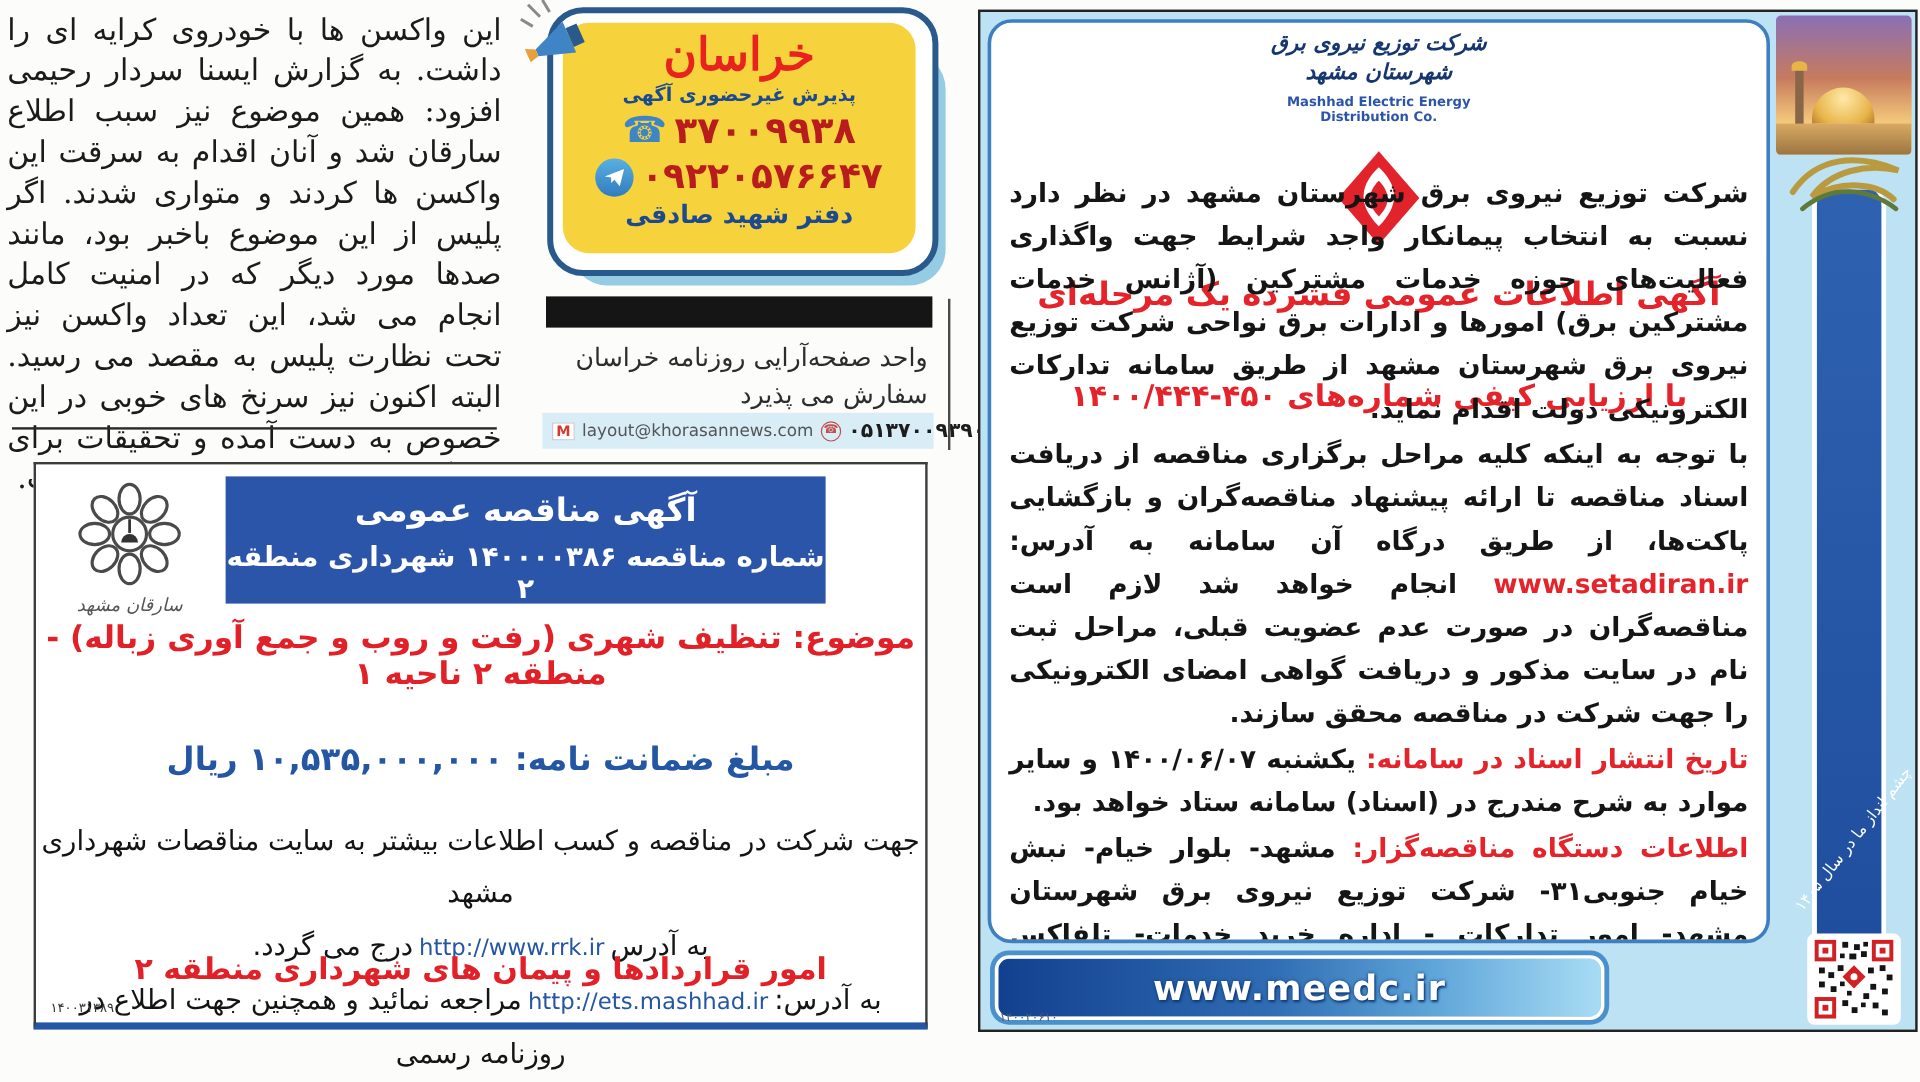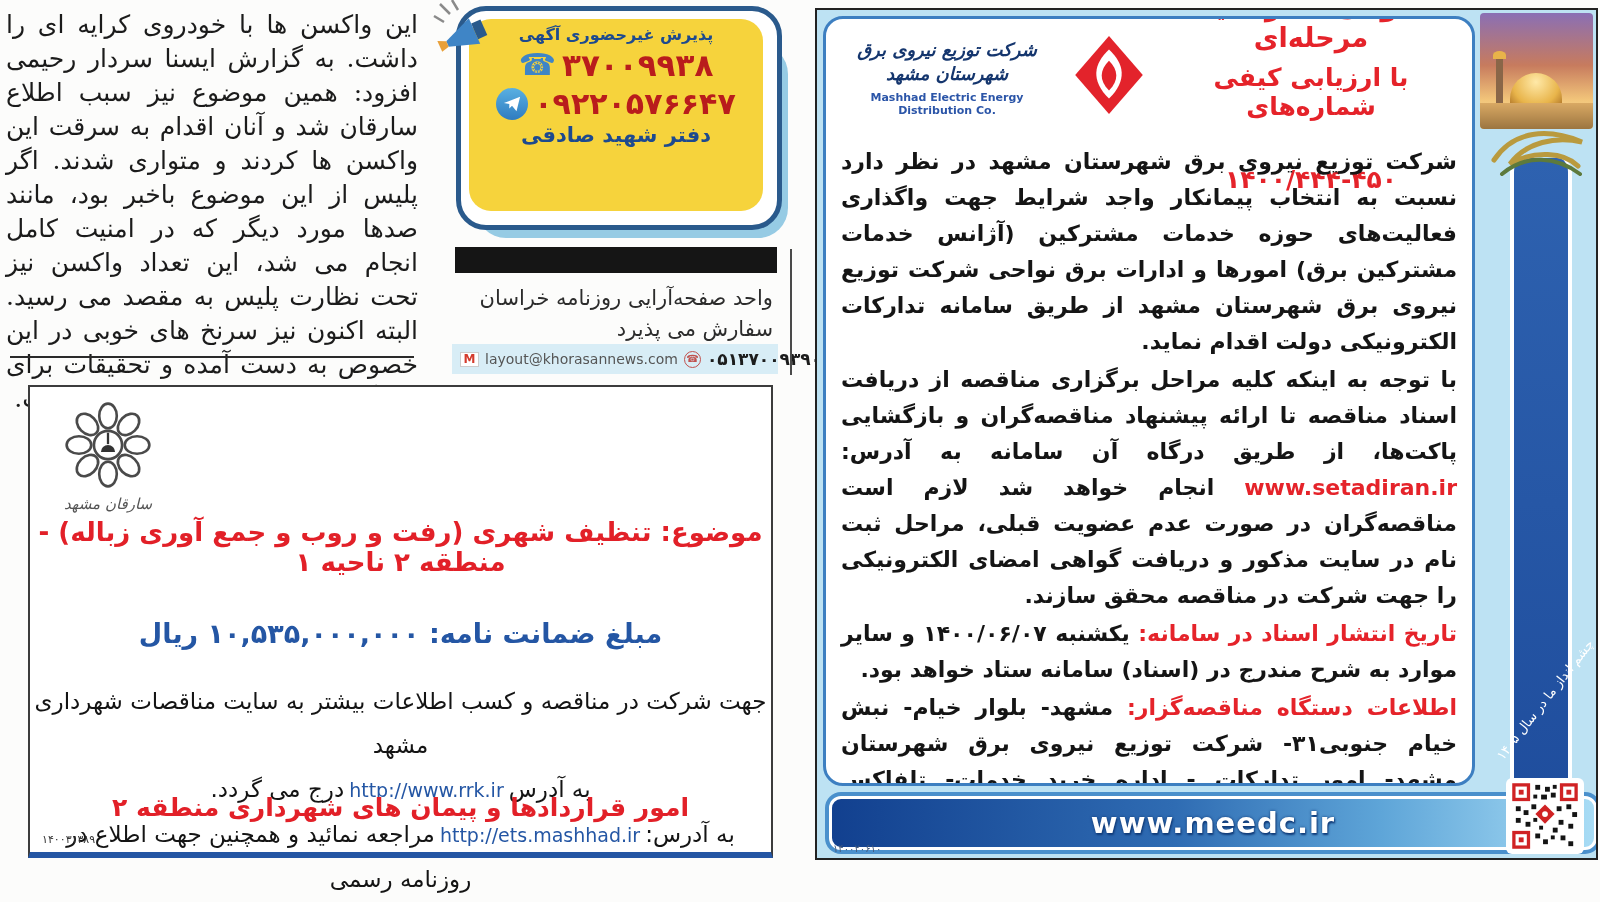--- a/index.html
+++ b/index.html
@@ -65,34 +65,34 @@
   .m-url { color:#2456a4; font-size:19px; margin:0 5px; direction:ltr; display:inline-block; }
   .m-footer { position:absolute; top:406px; width:100%; text-align:center; direction:rtl;
               color:#e22028; font-weight:bold; font-size:25px; }
   .m-ref { position:absolute; left:12px; bottom:6px; font-size:11px; color:#333; direction:ltr; }
 
   
   .elec { position:absolute; left:815px; top:8px; width:783px; height:852px; background:#bde2f3;
           border:2px solid #222; overflow:hidden; }
   .e-panel { position:absolute; left:6px; top:6px; width:652px; height:770px; background:#fff;
              border:3px solid #3d7fc1; border-radius:20px; padding:6px 15px 0; overflow:hidden; }
-  .e-head { display:flex; direction:ltr; align-items:center; height:104px; gap:20px; }
+  .e-head { display:flex; direction:ltr; align-items:center; height:104px; gap:20px;flex-direction:column; }
   .e-company { width:212px; text-align:center; }
   .e-company .fa { font-family:"DejaVu Serif","Liberation Serif",serif; font-style:italic; font-weight:bold;
                    font-size:18px; color:#15366e; direction:rtl; line-height:24px; }
   .e-company .en { font-size:11px; font-weight:bold; color:#2b55a8; margin-top:5px; }
   .e-title { flex:1; text-align:center; direction:rtl; color:#e5232a; font-weight:bold; }
   .e-title .t1 { font-size:27px; }
   .e-title .t2 { font-size:25px; margin-top:10px; }
   .e-num { direction:ltr; display:inline-block;margin-top:44px; }
   .e-body { direction:rtl; text-align:justify; font-size:22px; line-height:36px; font-weight:bold; color:#151515;margin-top:15px; }
   .e-body p { margin-bottom:2px; }
   .red { color:#e5232a; }
   .e-url { color:#e5232a; font-weight:bold; direction:ltr; display:inline-block; }
-  .e-bar-outer { position:absolute; left:8px; top:782px; width:776px; height:62px; background:#4a90cc;
+  .e-bar-outer { position:absolute; left:8px; top:782px; width:516px; height:62px; background:#4a90cc;
                  border-radius:16px; padding:4px; }
   .e-bar { height:100%; border:3px solid #fff; border-radius:12px; display:flex; align-items:center;
            justify-content:center; background:linear-gradient(90deg,#12408f 0%,#2f6cb3 45%,#5ea5d8 72%,#a8dcf5 100%); }
   .e-site { color:#fff; font-weight:bold; font-size:29px; letter-spacing:1px;
             text-shadow:0 0 3px #123d7a, 1px 2px 2px #123d7a; direction:ltr; }
   .e-ref { position:absolute; left:16px; bottom:4px; font-size:10px; color:#44597a; z-index:6; direction:ltr; }
   
   .e-shrine { position:absolute; right:3px; top:3px; width:113px; height:116px; border-radius:4px;
               background:linear-gradient(180deg,#8a6fb5 0%,#c77b5e 45%,#f2c57a 75%,#f8e3a0 100%); overflow:hidden; }
   .e-dome { position:absolute; left:30px; bottom:26px; width:52px; height:30px; border-radius:26px 26px 0 0;
@@ -115,20 +115,21 @@
 
 <div id="canvas">
 
   <div class="news">این واکسن ها با خودروی کرایه ای را داشت. به گزارش ایسنا سردار رحیمی افزود: همین موضوع نیز سبب اطلاع سارقان شد و آنان اقدام به سرقت این واکسن ها کردند و متواری شدند. اگر پلیس از این موضوع باخبر بود، مانند صدها مورد دیگر که در امنیت کامل انجام می شد، این تعداد واکسن نیز تحت نظارت پلیس به مقصد می رسید. البته اکنون نیز سرنخ های خوبی در این خصوص به دست آمده و تحقیقات برای دستگیری این افراد در حال انجام است.</div>
   <div class="news-divider"></div>
 
   <div class="k-wrap">
     <div class="k-shadow"></div>
     <div class="k-outer">
       <div class="k-yellow">
+        <div class="k-brand">خراسان</div>
         <div class="k-title">پذیرش غیرحضوری آگهی</div>
         <div class="k-row">
           <span class="k-phone-glyph">☎</span>
           <span class="k-num phone">۳۷۰۰۹۹۳۸</span>
         </div>
         <div class="k-row">
           <span class="k-tg">
             <svg width="18" height="18" viewBox="0 0 20 20">
                 <polygon points="1,9 19,2 15,18 10,12 7,15 7,10" fill="#fff"></polygon>
               </svg>
@@ -174,20 +175,24 @@
           <ellipse cx="50" cy="17" rx="10" ry="14" transform="rotate(180 50 50)"></ellipse>
           <ellipse cx="50" cy="17" rx="10" ry="14" transform="rotate(225 50 50)"></ellipse>
           <ellipse cx="50" cy="17" rx="10" ry="14" transform="rotate(270 50 50)"></ellipse>
           <ellipse cx="50" cy="17" rx="10" ry="14" transform="rotate(315 50 50)"></ellipse>
           <circle cx="50" cy="50" r="16"></circle>
         </g>
         <path d="M42 58 a8 8 0 0 1 16 0 z" fill="#333"></path>
         <rect x="48.7" y="36" width="2.6" height="13" fill="#333"></rect>
       </svg>
       <div class="m-logo-caption">سارقان مشهد</div>
+    </div>
+    <div class="m-header">
+      <div class="l1">آگهی مناقصه عمومی</div>
+      <div class="l2">شماره مناقصه ۱۴۰۰۰۰۳۸۶ شهرداری منطقه ۲</div>
     </div>
     <div class="m-subject">موضوع: تنظیف شهری (رفت و روب و جمع آوری زباله) - منطقه ۲ ناحیه ۱</div>
     <div class="m-amount" style="top:231px">مبلغ ضمانت نامه: ۱۰,۵۳۵,۰۰۰,۰۰۰ ریال</div>
     <div class="m-info">
       <div>جهت شرکت در مناقصه و کسب اطلاعات بیشتر به سایت مناقصات شهرداری مشهد</div>
       <div>
         <span>به آدرس</span><span class="m-url" dir="ltr">http://www.rrk.ir</span><span>درج می گردد.</span>
       </div>
       <div>
         <span>به آدرس:</span><span class="m-url" dir="ltr">http://ets.mashhad.ir</span><span>مراجعه نمائید و همچنین جهت اطلاع در روزنامه رسمی</span>

